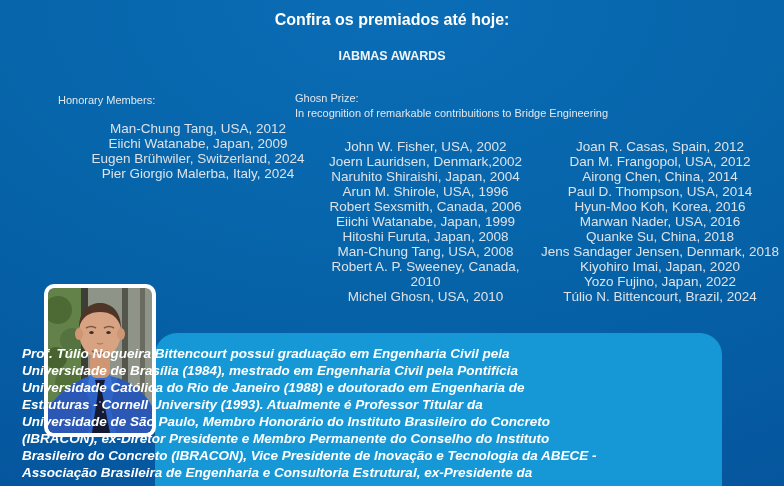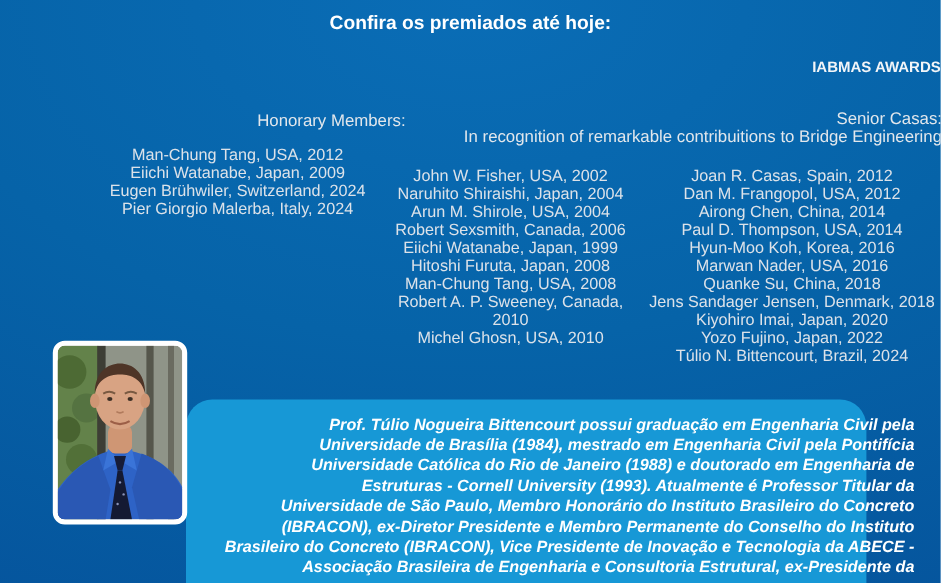--- a/index.html
+++ b/index.html
@@ -15,30 +15,30 @@
     position: absolute;
     top: 11px; left: 0; width: 784px;
     text-align: center;
     color: #ffffff;
     font-size: 16px;
     font-weight: bold;
   }
   .page-subtitle {
     position: absolute;
     top: 49px; left: 0; width: 784px;
-    text-align: right;
+    text-align: center;
     color: #f2f5f8;
     font-size: 12.5px;
     font-weight: bold;
   }
   .col-header {
     position: absolute;
-    text-align: right;
+    text-align: left;
     color: #e2e7ec;
-    font-size: 14px;
+    font-size: 11px;
     line-height: 14.5px;
   }
   .honorary-header { top: 93px; left: 58px; width: 280px; }
   .senior-header   { top: 91px; left: 295px; width: 490px; }
   .name-list {
     position: absolute;
     text-align: center;
     color: #dce2e9;
     font-size: 13.5px;
     line-height: 15px;
@@ -50,21 +50,21 @@
     position: absolute;
     left: 155px; top: 333px;
     width: 567px; height: 200px;
     background: #1798d6;
     border-radius: 22px;
   }
   .bio-text {
     position: absolute;
     left: 22px; top: 345px;
     width: 740px;
-    text-align: right;
+    text-align: left;
     color: #ffffff;
     font-size: 13.5px;
     font-weight: bold;
     font-style: italic;
     line-height: 17px;
   }
   .bio-text .li { white-space: nowrap; }
   .photo-frame {
     position: absolute;
     left: 44px; top: 284px;
@@ -81,35 +81,36 @@
 
 <div class="page">
 
   <div class="page-title">Confira os premiados até hoje:</div>
 
   <div class="page-subtitle">IABMAS AWARDS</div>
 
   <div class="col-header honorary-header">Honorary Members:</div>
 
   <div class="col-header senior-header">
-    <div>Senior Casas:</div>
+    <div>Ghosn Prize:</div>
     <div>In recognition of remarkable contribuitions to Bridge Engineering</div>
   </div>
 
   <div class="name-list honorary-list">
       <div class="li">Man-Chung Tang, USA, 2012</div>
       <div class="li">Eiichi Watanabe, Japan, 2009</div>
       <div class="li">Eugen Brühwiler, Switzerland, 2024</div>
       <div class="li">Pier Giorgio Malerba, Italy, 2024</div>
     </div>
 
   <div class="name-list senior-col1">
       <div class="li">John W. Fisher, USA, 2002</div>
+      <div class="li">Joern Lauridsen, Denmark,2002</div>
       <div class="li">Naruhito Shiraishi, Japan, 2004</div>
-      <div class="li">Arun M. Shirole, USA, 2004</div>
+      <div class="li">Arun M. Shirole, USA, 1996</div>
       <div class="li">Robert Sexsmith, Canada, 2006</div>
       <div class="li">Eiichi Watanabe, Japan, 1999</div>
       <div class="li">Hitoshi Furuta, Japan, 2008</div>
       <div class="li">Man-Chung Tang, USA, 2008</div>
       <div class="li">Robert A. P. Sweeney, Canada, 2010</div>
       <div class="li">Michel Ghosn, USA, 2010</div>
     </div>
 
   <div class="name-list senior-col2">
       <div class="li">Joan R. Casas, Spain, 2012</div>

